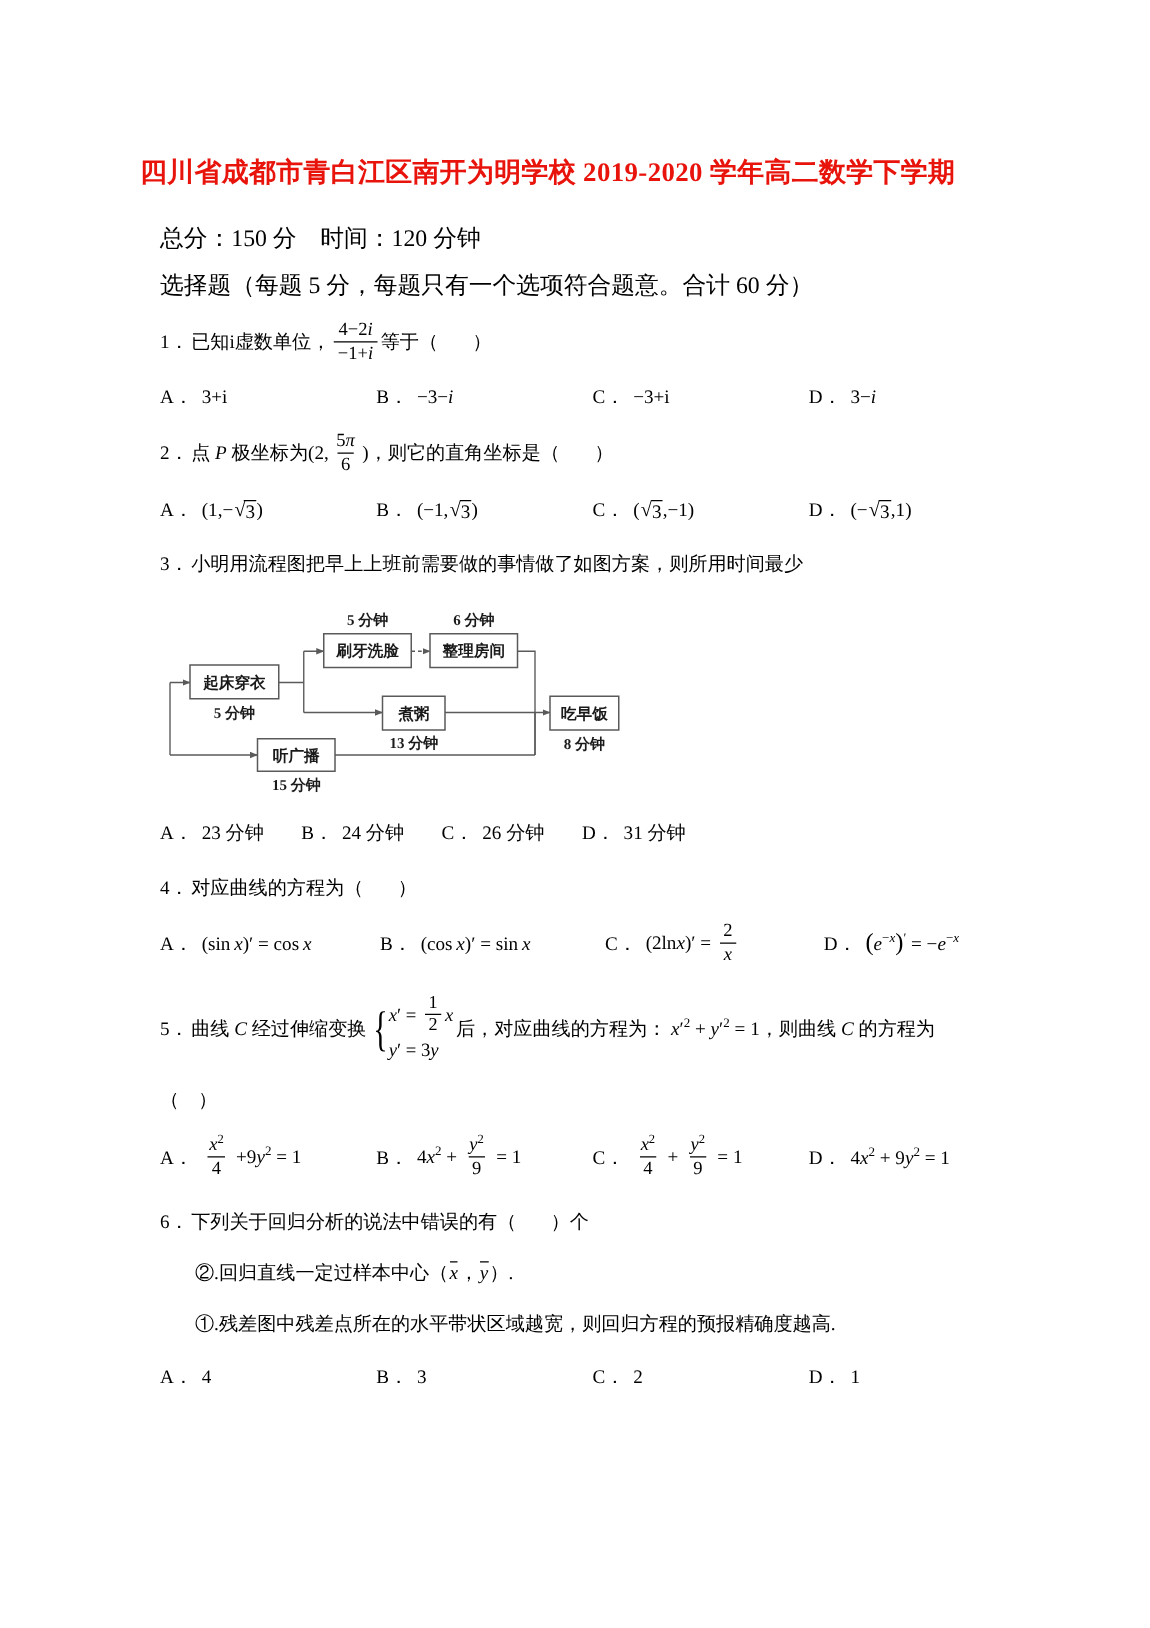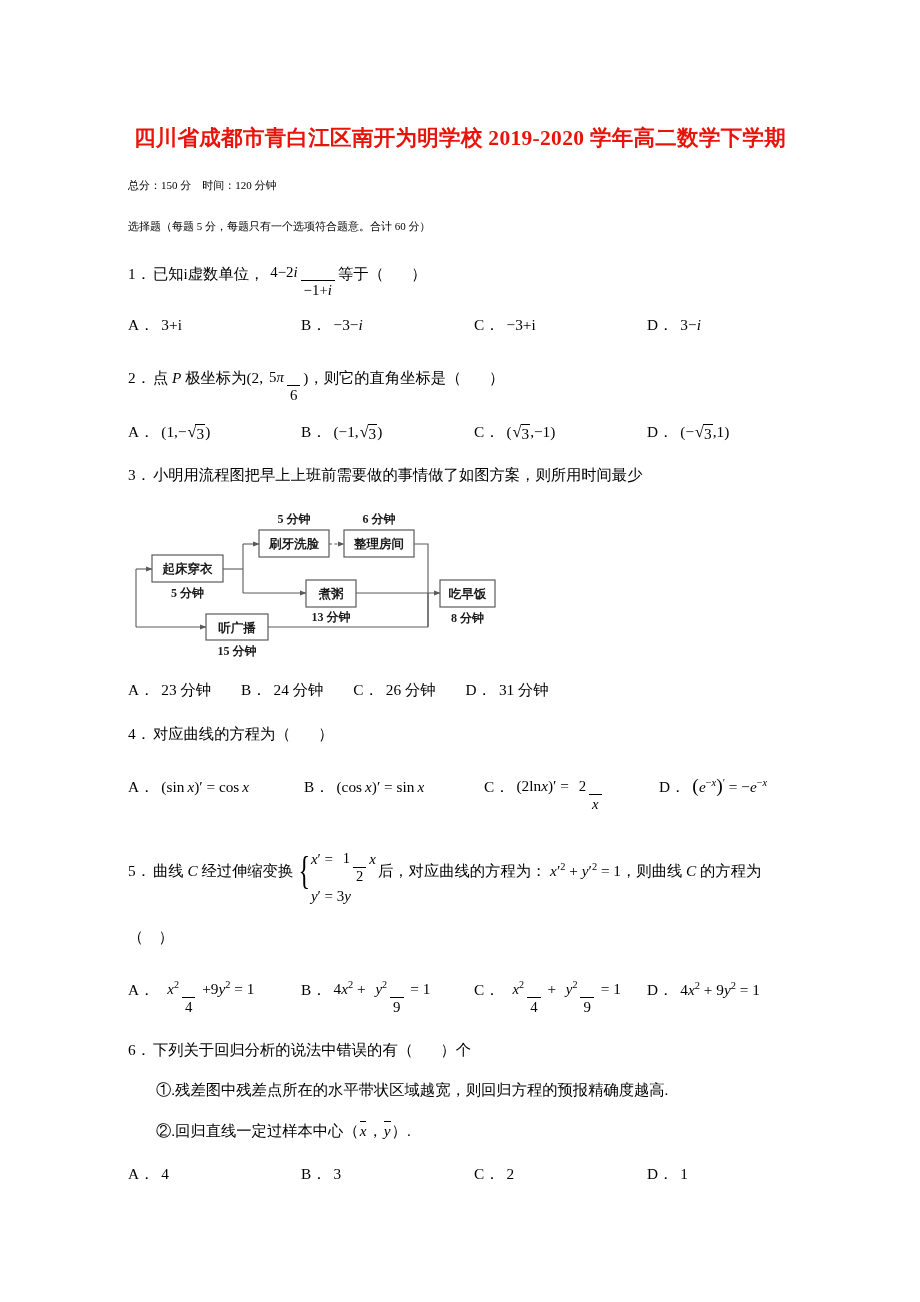--- a/index.html
+++ b/index.html
@@ -20,40 +20,39 @@
     width: 920px;
     height: 1302px;
     padding: 0;
   }
 
   
   .doc-title {
     color: #e8140c;
     font-weight: bold;
     font-size: 21.5px;
-    text-align: center;
     line-height: 1.95;
     letter-spacing: 0.3px;
     padding: 118px 112px 0 112px;
     font-family: "Liberation Serif", "DejaVu Serif", serif;
   }
   .doc-title .line2 { display: block; }
 
   
   .body-wrap {
     padding: 0 100px 0 128px;
     font-size: 15.3px;
     line-height: 1.55;
   }
   .meta-line {
     margin-top: 17px;
     white-space: pre;
-    font-size: 11px;
-  }
-  .meta-line.second { margin-top: 24px; }
+    font-size: 19px;
+  }
+  .meta-line.second { margin-top: 8px; }
 
   .q {
     margin-top: 13px;
     position: relative;
   }
   .q-head {
     display: flex;
     align-items: center;
     flex-wrap: nowrap;
   }
@@ -75,34 +74,33 @@
   .opts.w1 .opt { width: 188px; }
   .opts.w2 .opt { width: 183px; }
   .opts.w3 .opt { width: auto; margin-right: 30px; }
   .opts.w5 .opt { width: 190px; }
   .opts.w6 .opt { width: 185px; }
 
   
   .mi { font-style: italic; font-family: "Liberation Serif", serif; }
   .frac {
     display: inline-flex;
-    flex-direction: row;
+    flex-direction: column;
     align-items: center;
     vertical-align: middle;
     margin: 0 3px;
     line-height: 1.08;
     font-size: 0.97em;
     position: relative;
     top: -1px;
   }
   .frac .num { padding: 0 3px 1px 3px; }
   .frac .den {
     padding: 1px 3px 0 3px;
     border-top: 1.2px solid #000;
-    margin-top: 33px;
   }
   .sup {
     font-size: 0.68em;
     vertical-align: super;
     line-height: 0;
   }
   .sqrt {
     display: inline-flex;
     align-items: stretch;
     position: relative;
@@ -435,26 +433,26 @@
     </div>
 
     <div class="q q6-head" style="margin-top:22px;">
       <div class="q-head">
         <span class="qnum">6．</span>
         <span>下列关于回归分析的说法中错误的有（</span>
         <span class="blankparen">&nbsp;&nbsp;&nbsp;</span>
         <span>）个</span>
       </div>
 
-      <div class="sub-item">①.残差图中残差点所在的水平带状区域越宽，则回归方程的预报精确度越高.</div>
-
       <div class="sub-item">
         ②.回归直线一定过样本中心（<span class="overbar mi">x</span>，<span class="overbar mi">y</span>）.
       </div>
 
+      <div class="sub-item">①.残差图中残差点所在的水平带状区域越宽，则回归方程的预报精确度越高.</div>
+
 
 
       <div class="opts w6" style="margin-top:19px;">
         <span class="opt">
           <span class="lab">A．</span>
           <span>4</span>
         </span>
         <span class="opt">
           <span class="lab">B．</span>
           <span>3</span>

